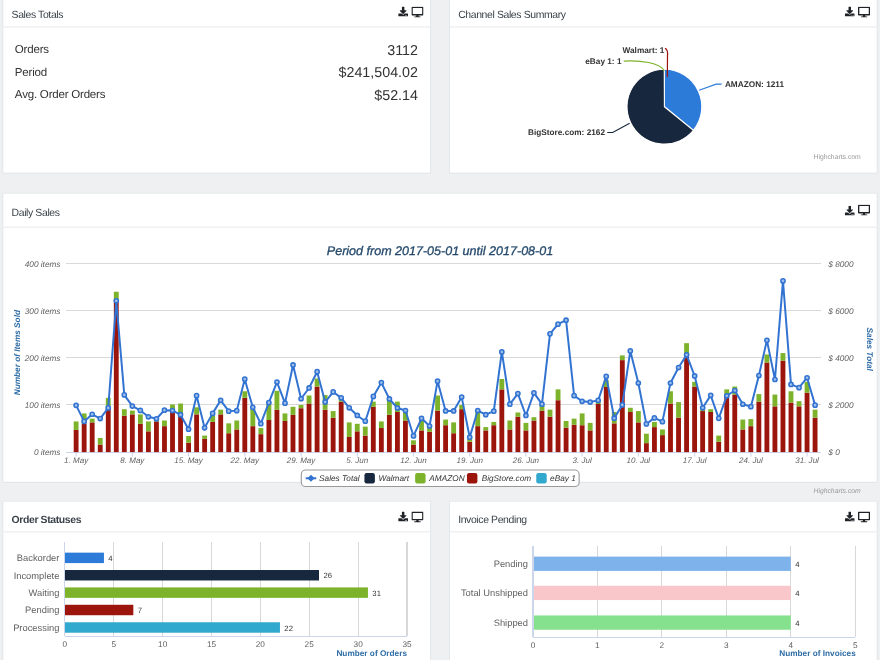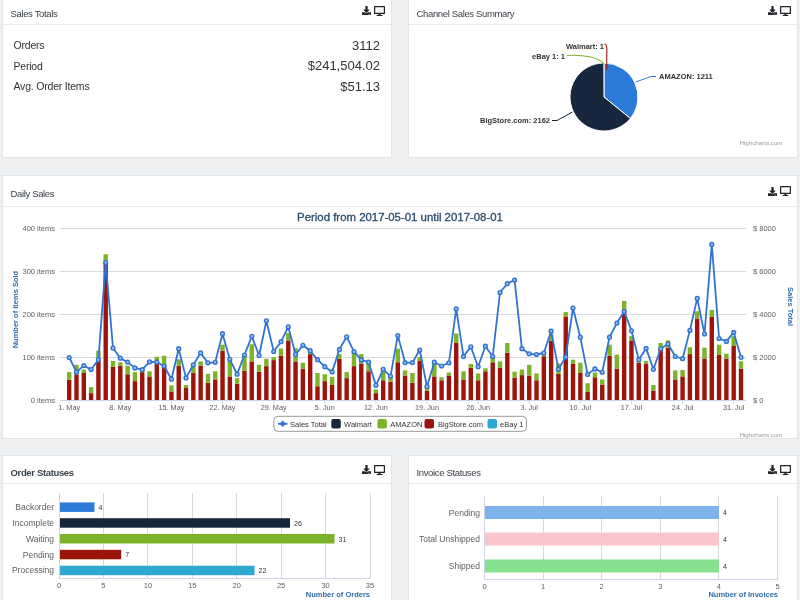--- a/index.html
+++ b/index.html
@@ -28,22 +28,22 @@
 <div class="rows">
 <div class="row">
         <span class="rl">Orders</span>
         <span class="rv">3112</span>
       </div>
 <div class="row">
         <span class="rl">Period</span>
         <span class="rv">$241,504.02</span>
       </div>
 <div class="row">
-        <span class="rl">Avg. Order Items</span>
-        <span class="rv">$51.13</span>
+        <span class="rl">Avg. Order Orders</span>
+        <span class="rv">$52.14</span>
       </div>
 </div>
 </div>
 <div class="panel" style="left:408px;top:-4px;width:390px;height:162px;">
 <div class="hd" style="height:28px;">
       <span class="ht">Channel Sales Summary</span>
       <span class="hi">
         <svg width="9" height="9" viewBox="0 0 512 512" fill="#1f2226">
           <path d="M216 0h80c13 0 24 11 24 24v168h88c18 0 27 21 14 34L269 379c-8 8-20 8-28 0L88 226c-13-13-4-34 14-34h90V24c0-13 11-24 24-24zm296 376v112c0 13-11 24-24 24H24c-13 0-24-11-24-24V376c0-13 11-24 24-24h147l49 49c20 20 52 20 72 0l49-49h147c13 0 24 11 24 24zm-124 88c0-11-9-20-20-20s-20 9-20 20 9 20 20 20 20-9 20-20zm64 0c0-11-9-20-20-20s-20 9-20 20 9 20 20 20 20-9 20-20z"></path>
         </svg>
@@ -73,21 +73,21 @@
         <span class="hi">
           <svg width="9" height="9" viewBox="0 0 512 512" fill="#1f2226">
             <path d="M216 0h80c13 0 24 11 24 24v168h88c18 0 27 21 14 34L269 379c-8 8-20 8-28 0L88 226c-13-13-4-34 14-34h90V24c0-13 11-24 24-24zm296 376v112c0 13-11 24-24 24H24c-13 0-24-11-24-24V376c0-13 11-24 24-24h147l49 49c20 20 52 20 72 0l49-49h147c13 0 24 11 24 24zm-124 88c0-11-9-20-20-20s-20 9-20 20 9 20 20 20 20-9 20-20zm64 0c0-11-9-20-20-20s-20 9-20 20 9 20 20 20 20-9 20-20z"></path>
           </svg>
           <svg width="11" height="10" viewBox="0 0 576 512" fill="#1f2226">
             <path d="M528 0H48C21.5 0 0 21.5 0 48v320c0 26.5 21.5 48 48 48h192l-16 48h-72c-13.3 0-24 10.7-24 24s10.7 24 24 24h272c13.3 0 24-10.7 24-24s-10.7-24-24-24h-72l-16-48h192c26.5 0 48-21.5 48-48V48c0-26.5-21.5-48-48-48zm-16 352H64V64h448v288z"></path>
           </svg>
         </span>
       </div>
     </div>
-<div style="position:absolute;left:0;top:0;">
+<div style="position:absolute;left:0;top:11px;font-style:italic;">
       <svg width="796" height="264" viewBox="0 0 796 264" style="font-family:'Liberation Sans',sans-serif;display:block;position:relative;left:-1px;top:-1px">
 <text x="398" y="46" text-anchor="middle" font-size="11.4" fill="#274b6d" stroke="#274b6d" stroke-width="0.3">Period from 2017-05-01 until 2017-08-01</text>
 <path d="M58.0 225.0H744.0" stroke="#ccd6eb" stroke-width="1" fill="none" shape-rendering="crispEdges"></path>
 <text x="53.0" y="227.8" text-anchor="end" font-size="7.5" fill="#606060">0 items</text>
 <text x="751.0" y="227.8" font-size="7.5" fill="#606060">$ 0</text>
 <path d="M58.0 182.1H744.0" stroke="#d9d9d9" stroke-width="1" fill="none" shape-rendering="crispEdges"></path>
 <text x="53.0" y="184.9" text-anchor="end" font-size="7.5" fill="#606060">100 items</text>
 <text x="751.0" y="184.9" font-size="7.5" fill="#606060">$ 2000</text>
 <path d="M58.0 139.2H744.0" stroke="#d9d9d9" stroke-width="1" fill="none" shape-rendering="crispEdges"></path>
 <text x="53.0" y="142.1" text-anchor="end" font-size="7.5" fill="#606060">200 items</text>
@@ -468,21 +468,21 @@
 <text x="52" y="90.4" text-anchor="end" font-size="8.5" fill="#606060">Processing</text>
 <rect x="57.0" y="82.7" width="195.5" height="9.5" fill="#31a8ce"></rect>
 <text x="256.5" y="90.2" font-size="7.0" fill="#333">22</text>
 <path d="M57.0 10.0V95.5" stroke="#ccd6eb" stroke-width="1" fill="none" shape-rendering="crispEdges"></path>
 <path d="M57.0 95.5H368.01" stroke="#ccd6eb" stroke-width="1" fill="none" shape-rendering="crispEdges"></path>
 <text x="368" y="113.5" text-anchor="end" font-size="7.5" font-weight="bold" fill="#2e6ca5">Number of Orders</text>
 </svg>
 </div>
 <div class="panel" style="left:408px;top:455px;width:390px;height:200px;">
 <div class="hd" style="height:28px;">
-      <span class="ht">Invoice Statuses</span>
+      <span class="ht">Invoice Pending</span>
       <span class="hi">
         <svg width="9" height="9" viewBox="0 0 512 512" fill="#1f2226">
           <path d="M216 0h80c13 0 24 11 24 24v168h88c18 0 27 21 14 34L269 379c-8 8-20 8-28 0L88 226c-13-13-4-34 14-34h90V24c0-13 11-24 24-24zm296 376v112c0 13-11 24-24 24H24c-13 0-24-11-24-24V376c0-13 11-24 24-24h147l49 49c20 20 52 20 72 0l49-49h147c13 0 24 11 24 24zm-124 88c0-11-9-20-20-20s-20 9-20 20 9 20 20 20 20-9 20-20zm64 0c0-11-9-20-20-20s-20 9-20 20 9 20 20 20 20-9 20-20z"></path>
         </svg>
         <svg width="11" height="10" viewBox="0 0 576 512" fill="#1f2226">
           <path d="M528 0H48C21.5 0 0 21.5 0 48v320c0 26.5 21.5 48 48 48h192l-16 48h-72c-13.3 0-24 10.7-24 24s10.7 24 24 24h272c13.3 0 24-10.7 24-24s-10.7-24-24-24h-72l-16-48h192c26.5 0 48-21.5 48-48V48c0-26.5-21.5-48-48-48zm-16 352H64V64h448v288z"></path>
         </svg>
       </span>
     </div>
 <svg width="390" height="117" viewBox="0 0 390 117" style="font-family:'Liberation Sans',sans-serif;display:block;position:relative;left:-1px;top:-1px">

